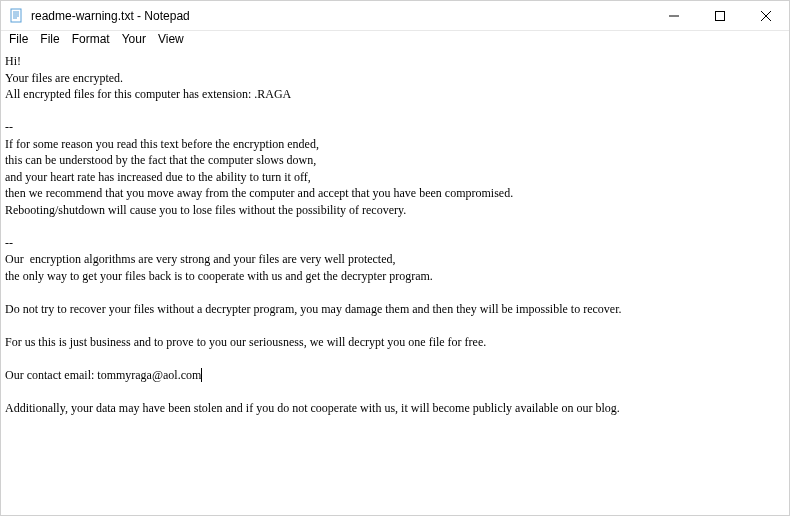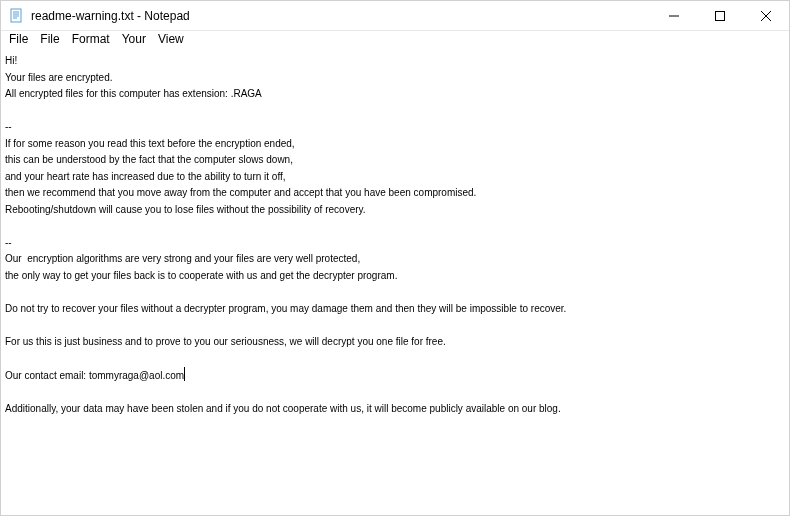--- a/index.html
+++ b/index.html
@@ -56,22 +56,22 @@
   background: #fff;
   font-size: 12px;
 }
 .menu-item {
   padding: 1px 6px;
   cursor: default;
 }
 .content {
   flex: 1;
   padding: 2px 4px;
-  font-family: Liberation Sans, sans-serif;
-  font-size: 10px;
+  font-family: Liberation Serif, serif;
+  font-size: 12px;
   line-height: 16.5px;
   color: #000;
   white-space: pre-wrap;
   word-wrap: break-word;
   overflow: auto;
   outline: none;
   position: relative;
 }
 .caret {
   display: inline-block;

